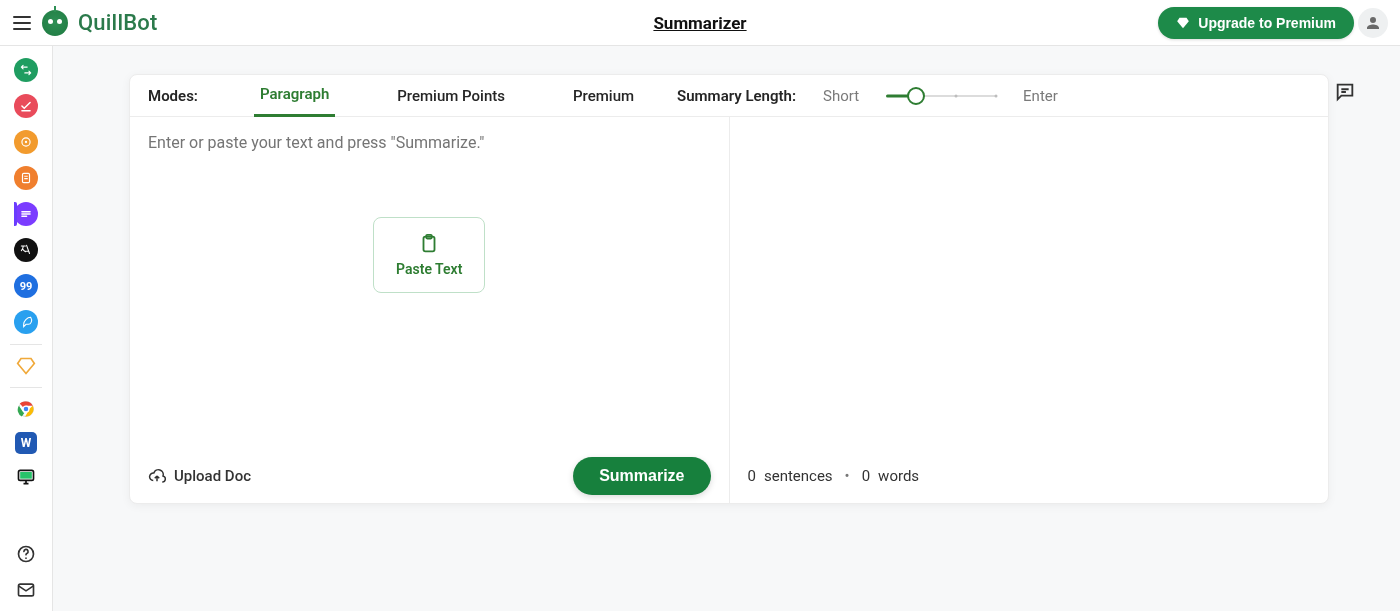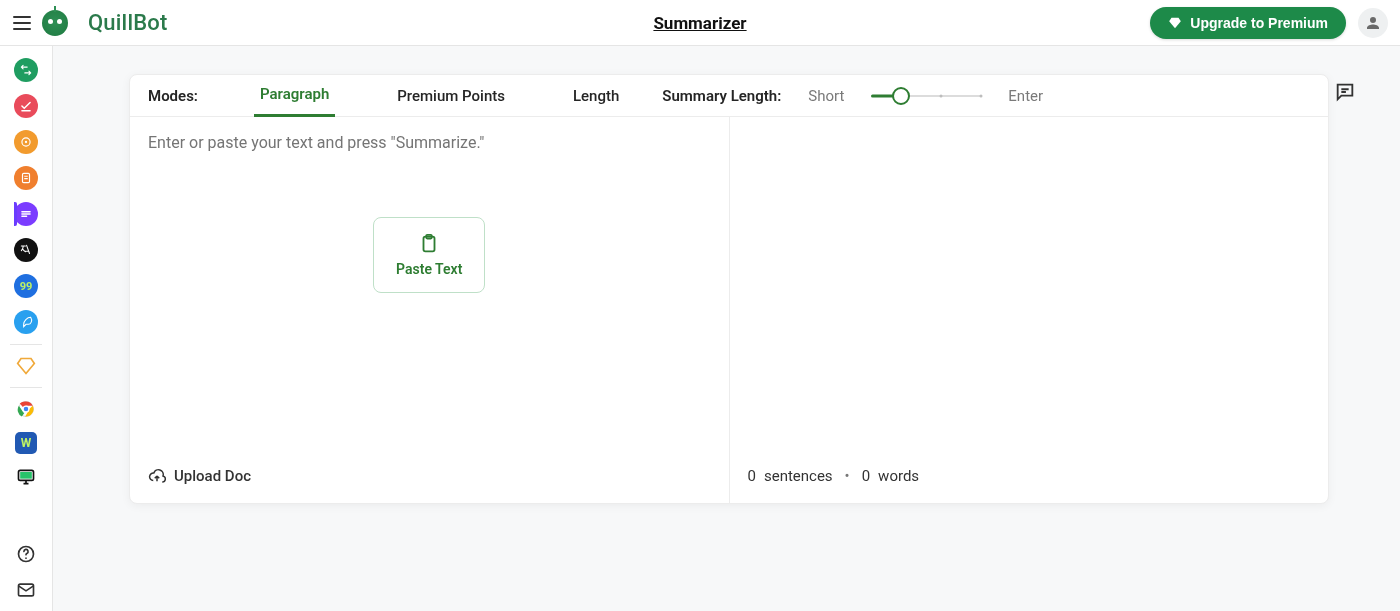--- a/index.html
+++ b/index.html
@@ -28,41 +28,41 @@
     display:flex;align-items:center;
     padding:0 12px 0 8px;
     border-bottom:1px solid var(--divider);
     position:relative;
   }
   .hamburger{
     width:28px;height:28px;display:flex;flex-direction:column;justify-content:center;gap:4px;
     cursor:pointer;padding:5px;border-radius:4px;
   }
   .hamburger span{display:block;height:2px;background:#333;border-radius:1px;}
-  .brand{display:flex;align-items:center;gap:20px;margin-left:6px;}
+  .brand{display:flex;align-items:center;gap:10px;margin-left:6px;}
   .brand-mark{
     width:26px;height:26px;border-radius:50%;
     background:radial-gradient(circle at 50% 45%, #2e8f55, #1f7a41);
     position:relative;
   }
   .brand-mark::before,.brand-mark::after{
     content:"";position:absolute;width:5px;height:5px;background:#fff;border-radius:50%;top:9px;
   }
   .brand-mark::before{left:6px;}
   .brand-mark::after{right:6px;}
   .brand-antenna{
     position:absolute;top:-4px;left:50%;transform:translateX(-50%);
     width:2px;height:6px;background:#2e8f55;
   }
   .brand-text{font-size:22px;color:#2b7a4b;font-weight:500;letter-spacing:.2px;}
   .page-title{
     position:absolute;left:50%;transform:translateX(-50%);
     font-weight:700;font-size:17px;color:#111;text-decoration:underline;
   }
-  .header-right{margin-left:auto;display:flex;align-items:center;gap:12px;}
+  .header-right{margin-left:auto;display:flex;align-items:center;gap:4px;}
   .upgrade-btn{
     background:#1d8a49;color:#fff;border:none;border-radius:999px;
     padding:8px 18px;font-weight:600;font-size:14px;
     display:flex;align-items:center;gap:8px;cursor:pointer;
     box-shadow:0 1px 3px rgba(0,0,0,.15);
   }
   .upgrade-btn svg{width:14px;height:14px;fill:#fff;}
   .avatar-btn{
     width:30px;height:30px;border-radius:50%;background:#eef0f1;
     display:flex;align-items:center;justify-content:center;cursor:pointer;
@@ -78,21 +78,21 @@
   .rail{
     width:53px;border-right:1px solid var(--divider);
     display:flex;flex-direction:column;align-items:center;
     padding-top:12px;background:#fff;position:relative;
   }
   .rail-group{display:flex;flex-direction:column;align-items:center;gap:12px;}
   .rail-spacer{flex:1;}
   .rail-icon{
     width:24px;height:24px;border-radius:50%;
     display:flex;align-items:center;justify-content:center;
-    font-size:12px;font-weight:700;color:#bef264;cursor:pointer;
+    font-size:12px;font-weight:700;color:#ffffff;cursor:pointer;
   }
   .rail-icon.sq{border-radius:5px;}
   .rail-icon svg{width:14px;height:14px;fill:#fff;}
   .rail-divider{width:32px;height:1px;background:var(--divider);margin:10px 0;}
   .rail-bottom{display:flex;flex-direction:column;align-items:center;gap:14px;padding-bottom:10px;}
 
   
   .active-mark{
     position:absolute;left:0;width:3px;height:24px;background:#6a3cff;border-radius:0 2px 2px 0;
   }
@@ -338,21 +338,21 @@
         <span class="tb-gap"></span>
         <div class="tb-tab active">
             <span>Paragraph</span>
           </div>
         <span class="tb-gap"></span>
         <div class="tb-tab">
             <span>Premium Points</span>
           </div>
         <span class="tb-gap"></span>
         <div class="tb-tab">
-            <span>Length</span>
+            <span>Premium</span>
           </div>
 
         <span class="len-label">Summary Length:</span>
         <span class="len-end" style="margin-left:8px">Short</span>
         <div class="slider">
           <div class="track-left"></div>
           <div class="track-right"></div>
           <div class="dot d1"></div>
           <div class="dot d2"></div>
           <div class="knob"></div>
@@ -374,20 +374,23 @@
             </div>
           </div>
           <div class="pane-footer">
             <div class="upload">
               <svg viewBox="0 0 24 24">
                   <path d="M7 18a5 5 0 1 1 .8-9.95A6 6 0 0 1 20 12a4 4 0 0 1-1 7.9"></path>
                   <path d="M12 12v7m0-7-3 3m3-3 3 3"></path>
                 </svg>
               <span>Upload Doc</span>
             </div>
+            <button class="summarize-btn">
+              <span>Summarize</span>
+            </button>
           </div>
         </div>
 
         <div class="pane">
           <div style="flex:1"></div>
           <div class="out-footer">
             <span>0</span>
             <span>sentences</span>
             <span class="bullet-sep">•</span>
             <span>0</span>

